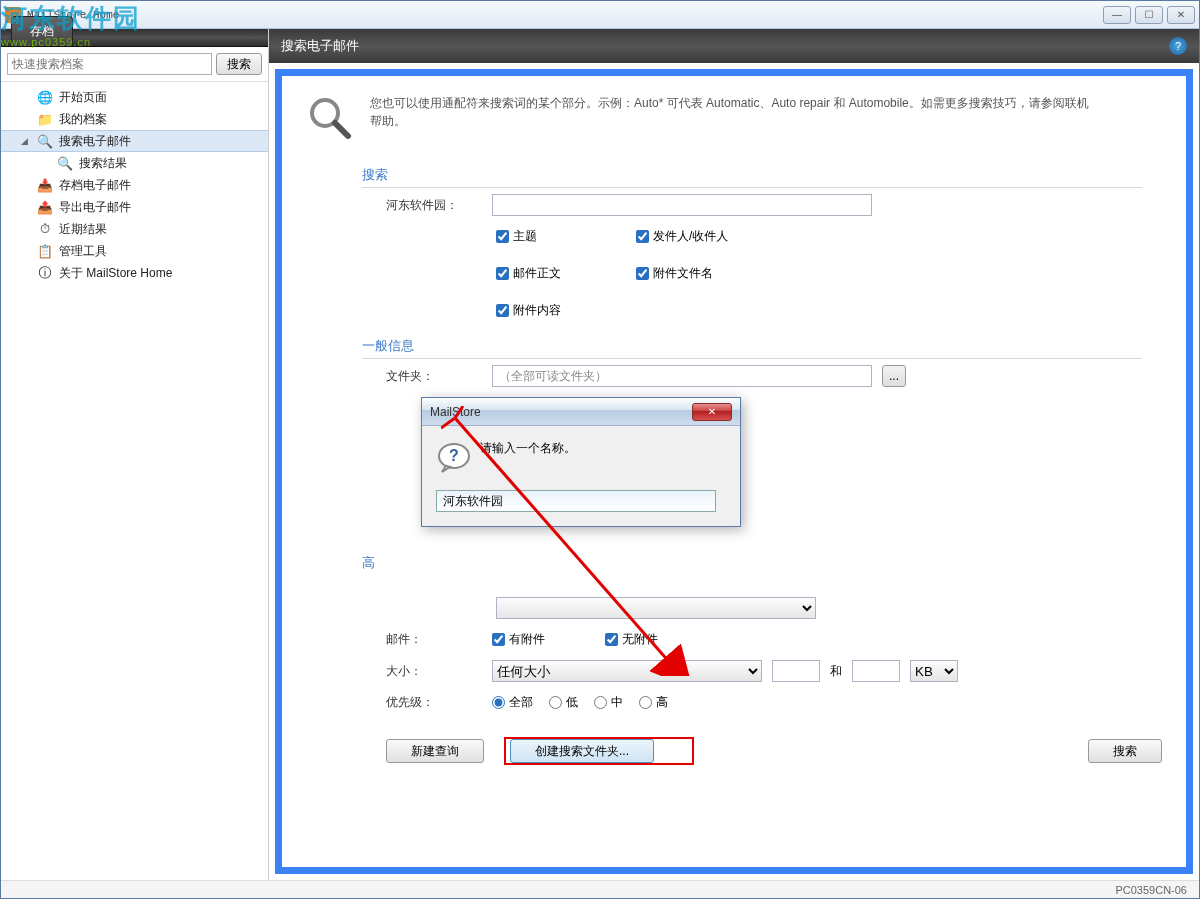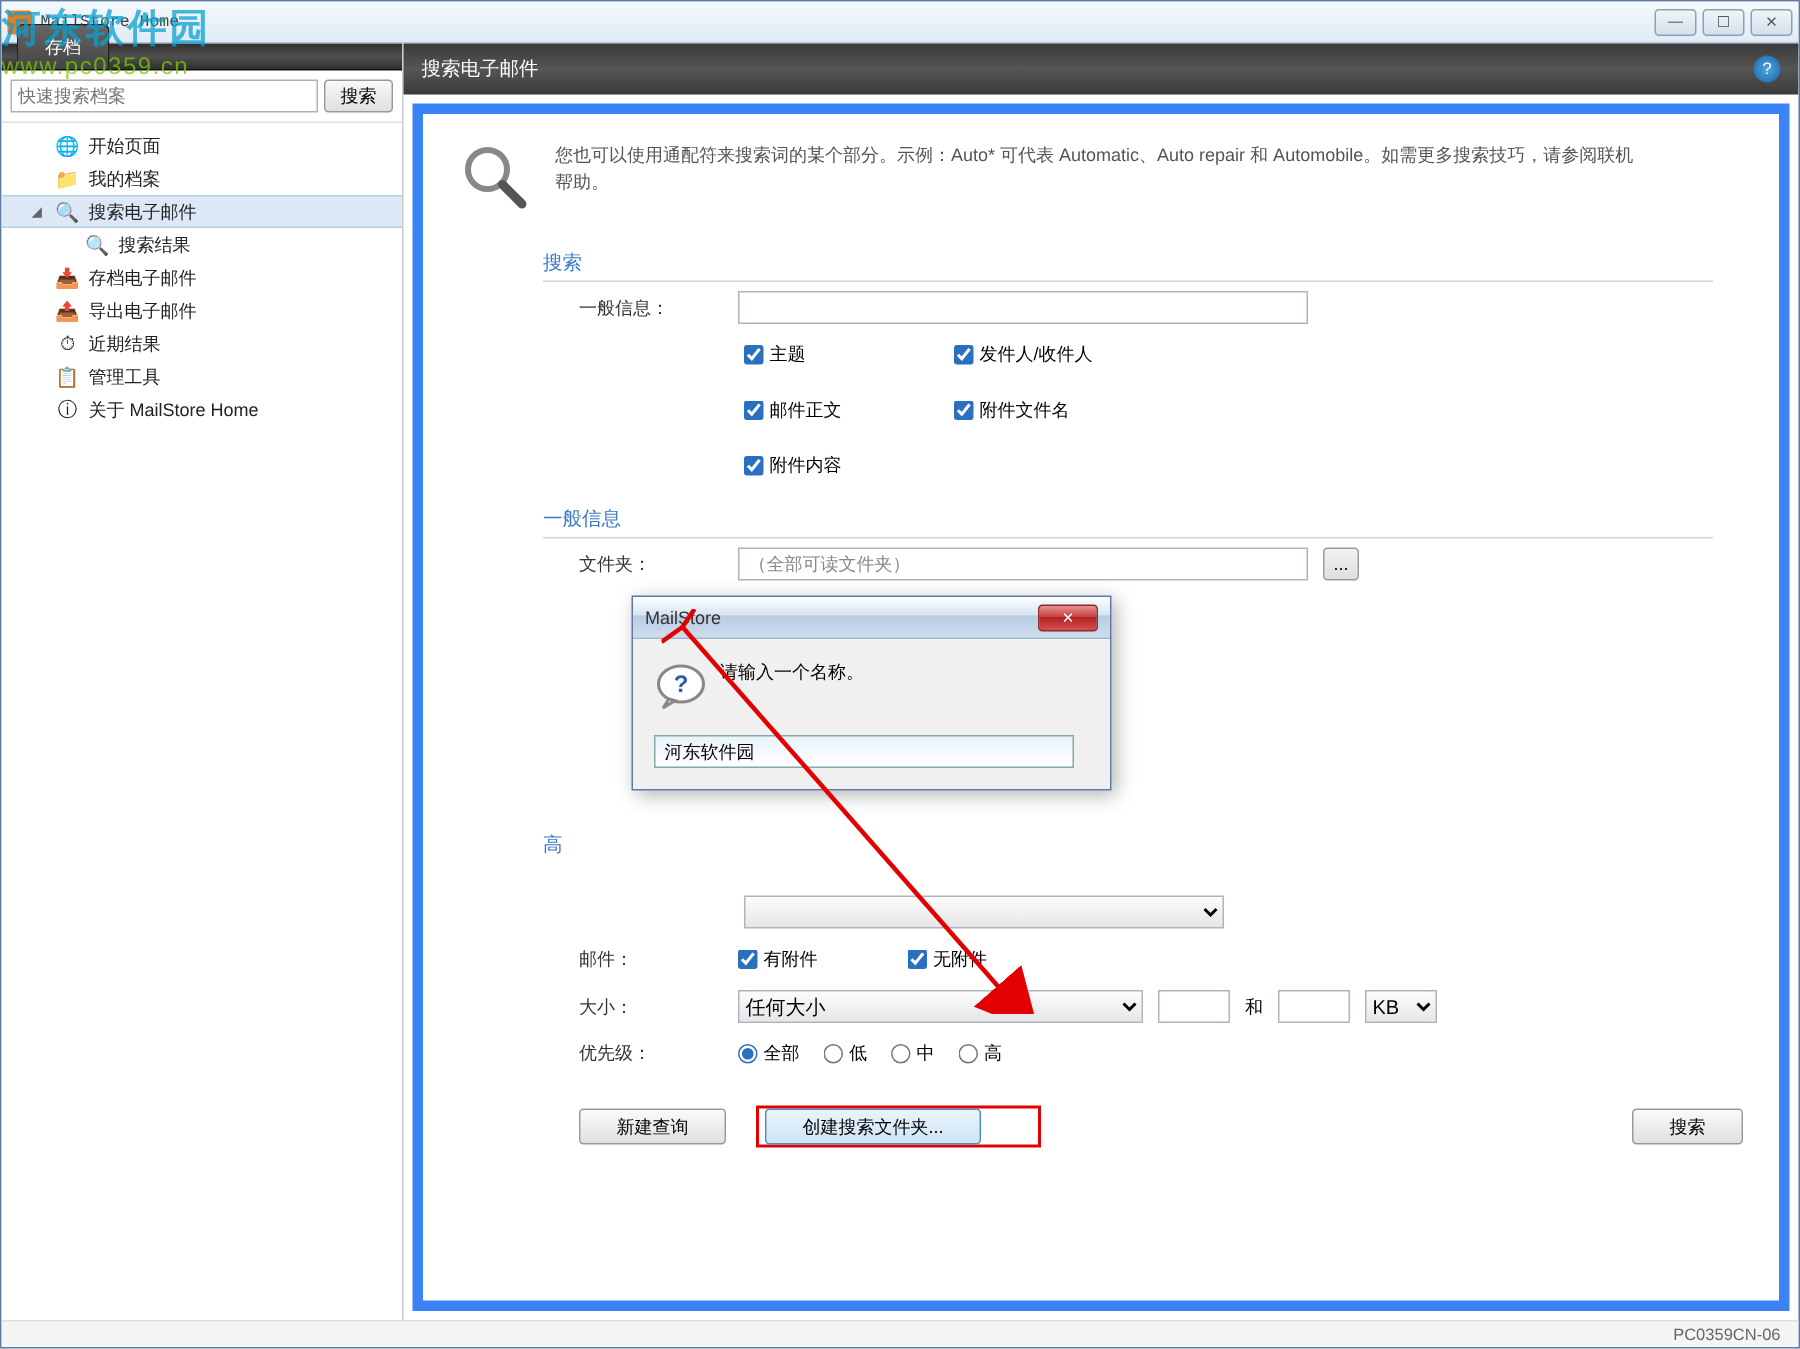--- a/index.html
+++ b/index.html
@@ -4,21 +4,21 @@
 <style>
 * { box-sizing: border-box; margin: 0; padding: 0; }
 body { font-family: "Microsoft YaHei", Tahoma, sans-serif; font-size: 12px; background: #fff; width: 1200px; height: 899px; overflow: hidden; position: relative; border: 1px solid #5a7aa0; }
 .titlebar { height: 28px; background: linear-gradient(#f5f9fd,#e1eaf5); border-bottom: 1px solid #b0c4de; display: flex; align-items: center; padding: 0 4px; }
 .titlebar .app-icon { width: 16px; height: 16px; background: #e67e22; margin-right: 6px; border-radius: 2px; }
 .titlebar .title { flex: 1; color: #444; font-size: 11px; font-family: Liberation Mono, monospace; }
 .win-controls { display: flex; gap: 4px; }
 .win-btn { width: 28px; height: 18px; border: 1px solid #8aa0b8; border-radius: 3px; background: linear-gradient(#f0f4f8,#d6e0eb); display: flex; align-items: center; justify-content: center; font-size: 10px; color: #556; cursor: pointer; }
 .logo-ov { position: absolute; top: 0; left: 0; width: 200px; height: 50px; pointer-events: none; z-index: 50; opacity: .75; }
 .logo-ov .main { color: #0aa0d0; font-size: 26px; font-weight: bold; letter-spacing: 2px; }
-.logo-ov .sub { color: #7bcc00; font-size: 16px; letter-spacing: 1px; }
+.logo-ov .sub { color: #7bcc00; font-size: 11px; letter-spacing: 1px; }
 .app-body { display: flex; height: calc(100% - 28px - 18px); }
 .sidebar { width: 268px; background: #fff; border-right: 1px solid #ccc; display: flex; flex-direction: column; }
 .tab-row { height: 18px; background: linear-gradient(#2f2f2f,#505050,#2f2f2f); border-bottom: 1px solid #111; display: flex; align-items: flex-end; padding-left: 10px; }
 .tab { background: linear-gradient(#666,#444); color: #fff; padding: 6px 18px; border-radius: 4px 4px 0 0; font-size: 12px; border: 1px solid #222; border-bottom: none; }
 .search-row { padding: 6px; display: flex; gap: 4px; border-bottom: 1px solid #e0e0e0; }
 .search-input { flex: 1; height: 22px; border: 1px solid #b0b0b0; padding: 2px 4px; font-size: 12px; color: #888; }
 .search-btn { height: 22px; padding: 0 10px; border: 1px solid #999; background: linear-gradient(#f8f8f8,#e0e0e0); border-radius: 3px; font-size: 12px; cursor: pointer; }
 .nav { flex: 1; padding: 4px 0; overflow: auto; }
 .nav-item { display: flex; align-items: center; height: 22px; padding: 0 10px 0 20px; cursor: pointer; gap: 6px; color: #222; }
 .nav-item.l3 { padding-left: 56px; }
@@ -145,21 +145,21 @@
           <svg viewBox="0 0 48 48">
               <circle cx="19" cy="19" r="13" fill="none" stroke="#888" stroke-width="4"></circle>
               <line x1="29" y1="29" x2="42" y2="42" stroke="#555" stroke-width="6" stroke-linecap="round"></line>
             </svg>
         </div>
         <div class="hint-text">您也可以使用通配符来搜索词的某个部分。示例：Auto* 可代表 Automatic、Auto repair 和 Automobile。如需更多搜索技巧，请参阅联机帮助。</div>
       </div>
 
       <div class="fieldset-title">搜索</div>
       <div class="form-row">
-        <div class="form-label">一般信息：</div>
+        <div class="form-label">河东软件园：</div>
         <input class="text-input w380" style="">
       </div>
       <div class="form-row" style="margin-left:190px;display:grid;grid-template-columns:130px 160px;row-gap:20px">
         <label class="cb">
             <input type="checkbox" checked="" style="">
             <span>主题</span>
           </label>
         <label class="cb">
             <input type="checkbox" checked="" style="">
             <span>发件人/收件人</span>

